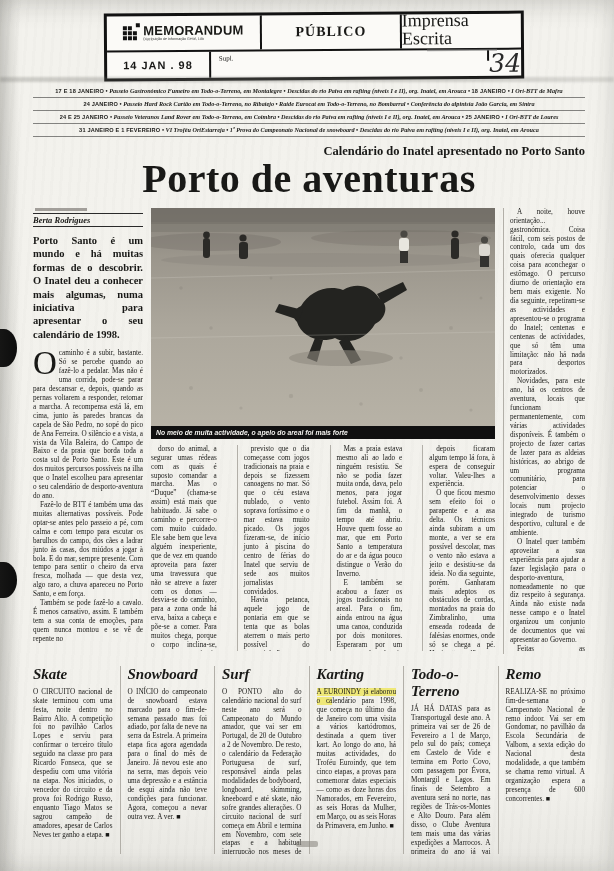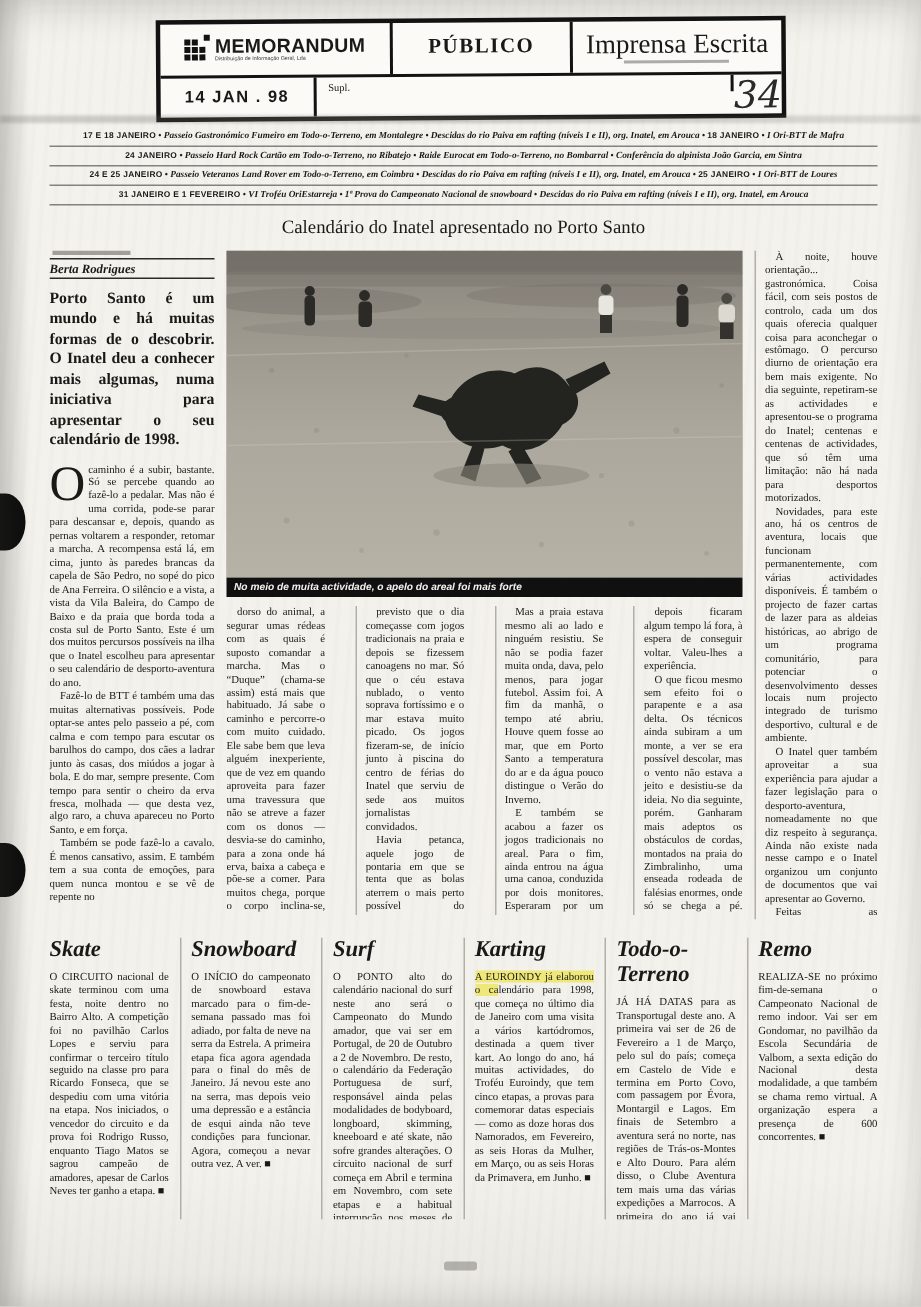--- a/index.html
+++ b/index.html
@@ -12,21 +12,21 @@
     font-family:"Liberation Serif", serif;color:#191917;
     box-shadow:inset 0 0 22px rgba(40,40,35,.18);
   }
   
   .stamp{position:absolute;left:104px;top:12px;width:414px;border:3px solid #121212;background:#fbfaf7;transform:rotate(-.4deg);}
   .stamp-row{display:flex;}
   .stamp-row.top{height:34px;border-bottom:2px solid #121212;}
   .stamp-row.bot{height:26px;}
   .stamp-cell{display:flex;align-items:center;justify-content:center;box-sizing:border-box;}
   .c1{width:155px;border-right:2px solid #121212;}
-  .c2{width:120px;border-right:2px solid #121212;}
+  .c2{width:140px;border-right:2px solid #121212;}
   .c3{flex:1;}
   .brand-wrap{display:flex;align-items:center;gap:4px;flex-direction:row;}
   .logo{display:grid;grid-template-columns:repeat(3,4px);grid-auto-rows:4px;gap:1px;margin-right:2px;position:relative;}
   .logo i{background:#121212;display:block;}
   .logo .off{transform:translate(3px,-3px);}
   .brand-txt{display:flex;flex-direction:column;line-height:1;}
   .brand{font-family:"Liberation Sans",sans-serif;font-weight:bold;font-size:13px;letter-spacing:.2px;}
   .brand-sub{font-family:"Liberation Sans",sans-serif;font-size:3.6px;color:#333;margin-top:1px;}
   .stamp-date{font-family:"Liberation Sans",sans-serif;font-weight:bold;font-size:11px;letter-spacing:1px;}
   .pub{font-weight:bold;font-size:14px;letter-spacing:1px;}
@@ -40,21 +40,21 @@
   
   .content{position:absolute;left:33px;top:84px;width:552px;}
   .section-band{border-top:2.5px solid #141414;border-bottom:2.5px solid #141414;text-align:center;padding:1px 0 2px;}
   .section-title{font-family:"Liberation Sans",sans-serif;font-weight:bold;font-size:11px;letter-spacing:7px;padding-left:7px;}
   .agenda{margin-top:1px;}
   .agenda-row{text-align:center;font-size:6px;line-height:12px;border-bottom:1px solid rgba(20,20,20,.5);white-space:nowrap;overflow:hidden;}
   .ag-date{font-family:"Liberation Sans",sans-serif;font-weight:bold;font-size:5.6px;letter-spacing:.2px;}
   .ag-event{font-style:italic;font-weight:bold;font-size:6.2px;}
   .ag-sep{font-weight:bold;font-size:6px;}
   
-  .kicker{text-align:center;font-weight:normal;font-size:12.5px;margin-top:7px;}
+  .kicker{text-align:right;font-weight:bold;font-size:12.5px;margin-top:7px;}
   .headline{text-align:center;font-weight:bold;font-size:40px;line-height:1.02;letter-spacing:.5px;margin-top:1px;}
   
   .main{display:flex;gap:8px;margin-top:8px;height:446px;overflow:hidden;}
   .col1{width:110px;flex:none;}
   .credit-smudge{width:52px;height:3px;background:#8d8a84;opacity:.8;margin:0 0 2px 2px;}
   .byline{border-top:1px solid #2a2a2a;border-bottom:1px solid #2a2a2a;font-weight:bold;font-style:italic;font-size:8.5px;padding:1px 0;margin-bottom:7px;}
   .lead{font-weight:bold;font-size:10.5px;line-height:1.28;text-align:justify;margin:0 0 8px;}
   p.body-p{font-size:7.2px;line-height:1.24;text-align:justify;margin:0;text-indent:7px;}
   p.body-p.flush{text-indent:0;}
   .dropcap{float:left;font-size:33px;line-height:26px;padding:1px 2px 0 0;font-weight:normal;}
@@ -134,20 +134,21 @@
 
 
     <div class="agenda">
         <div class="agenda-row"><span class="ag-date">17 E 18 JANEIRO</span><span class="ag-sep"> • </span><span class="ag-event">Passeio Gastronómico Fumeiro em Todo-o-Terreno, em Montalegre</span><span class="ag-sep"> • </span><span class="ag-event">Descidas do rio Paiva em rafting (níveis I e II), org. Inatel, em Arouca</span><span class="ag-sep"> • </span><span class="ag-date">18 JANEIRO</span><span class="ag-sep"> • </span><span class="ag-event">I Ori-BTT de Mafra</span></div>
         <div class="agenda-row"><span class="ag-date">24 JANEIRO</span><span class="ag-sep"> • </span><span class="ag-event">Passeio Hard Rock Cartão em Todo-o-Terreno, no Ribatejo</span><span class="ag-sep"> • </span><span class="ag-event">Raide Eurocat em Todo-o-Terreno, no Bombarral</span><span class="ag-sep"> • </span><span class="ag-event">Conferência do alpinista João Garcia, em Sintra</span></div>
         <div class="agenda-row"><span class="ag-date">24 E 25 JANEIRO</span><span class="ag-sep"> • </span><span class="ag-event">Passeio Veteranos Land Rover em Todo-o-Terreno, em Coimbra</span><span class="ag-sep"> • </span><span class="ag-event">Descidas do rio Paiva em rafting (níveis I e II), org. Inatel, em Arouca</span><span class="ag-sep"> • </span><span class="ag-date">25 JANEIRO</span><span class="ag-sep"> • </span><span class="ag-event">I Ori-BTT de Loures</span></div>
         <div class="agenda-row"><span class="ag-date">31 JANEIRO E 1 FEVEREIRO</span><span class="ag-sep"> • </span><span class="ag-event">VI Troféu OriEstarreja</span><span class="ag-sep"> • </span><span class="ag-event">1ª Prova do Campeonato Nacional de snowboard</span><span class="ag-sep"> • </span><span class="ag-event">Descidas do rio Paiva em rafting (níveis I e II), org. Inatel, em Arouca</span></div>
       </div>
 
     <div class="kicker">Calendário do Inatel apresentado no Porto Santo</div>
+    <h1 class="headline" style="margin:0;">Porto de aventuras</h1>
 
     <div class="main">
       <div class="col1">
         <div class="credit-smudge"></div>
         <div class="byline">Berta Rodrigues</div>
         <p class="lead">Porto Santo é um mundo e há muitas formas de o descobrir. O Inatel deu a conhecer mais algumas, numa iniciativa para apresentar o seu calendário de 1998.</p>
         <p class="body-p flush"><span class="dropcap">O</span><span>caminho é a subir, bastante. Só se percebe quando ao fazê-lo a pedalar. Mas não é uma corrida, pode-se parar para descansar e, depois, quando as pernas voltarem a responder, retomar a marcha. A recompensa está lá, em cima, junto às paredes brancas da capela de São Pedro, no sopé do pico de Ana Ferreira. O silêncio e a vista, a vista da Vila Baleira, do Campo de Baixo e da praia que borda toda a costa sul de Porto Santo. Este é um dos muitos percursos possíveis na ilha que o Inatel escolheu para apresentar o seu calendário de desporto-aventura do ano.</span></p>
         <div>
             <p class="body-p">Fazê-lo de BTT é também uma das muitas alternativas possíveis. Pode optar-se antes pelo passeio a pé, com calma e com tempo para escutar os barulhos do campo, dos cães a ladrar junto às casas, dos miúdos a jogar à bola. E do mar, sempre presente. Com tempo para sentir o cheiro da erva fresca, molhada — que desta vez, algo raro, a chuva apareceu no Porto Santo, e em força.</p>
             <p class="body-p">Também se pode fazê-lo a cavalo. É menos cansativo, assim. E também tem a sua conta de emoções, para quem nunca montou e se vê de repente no</p>

